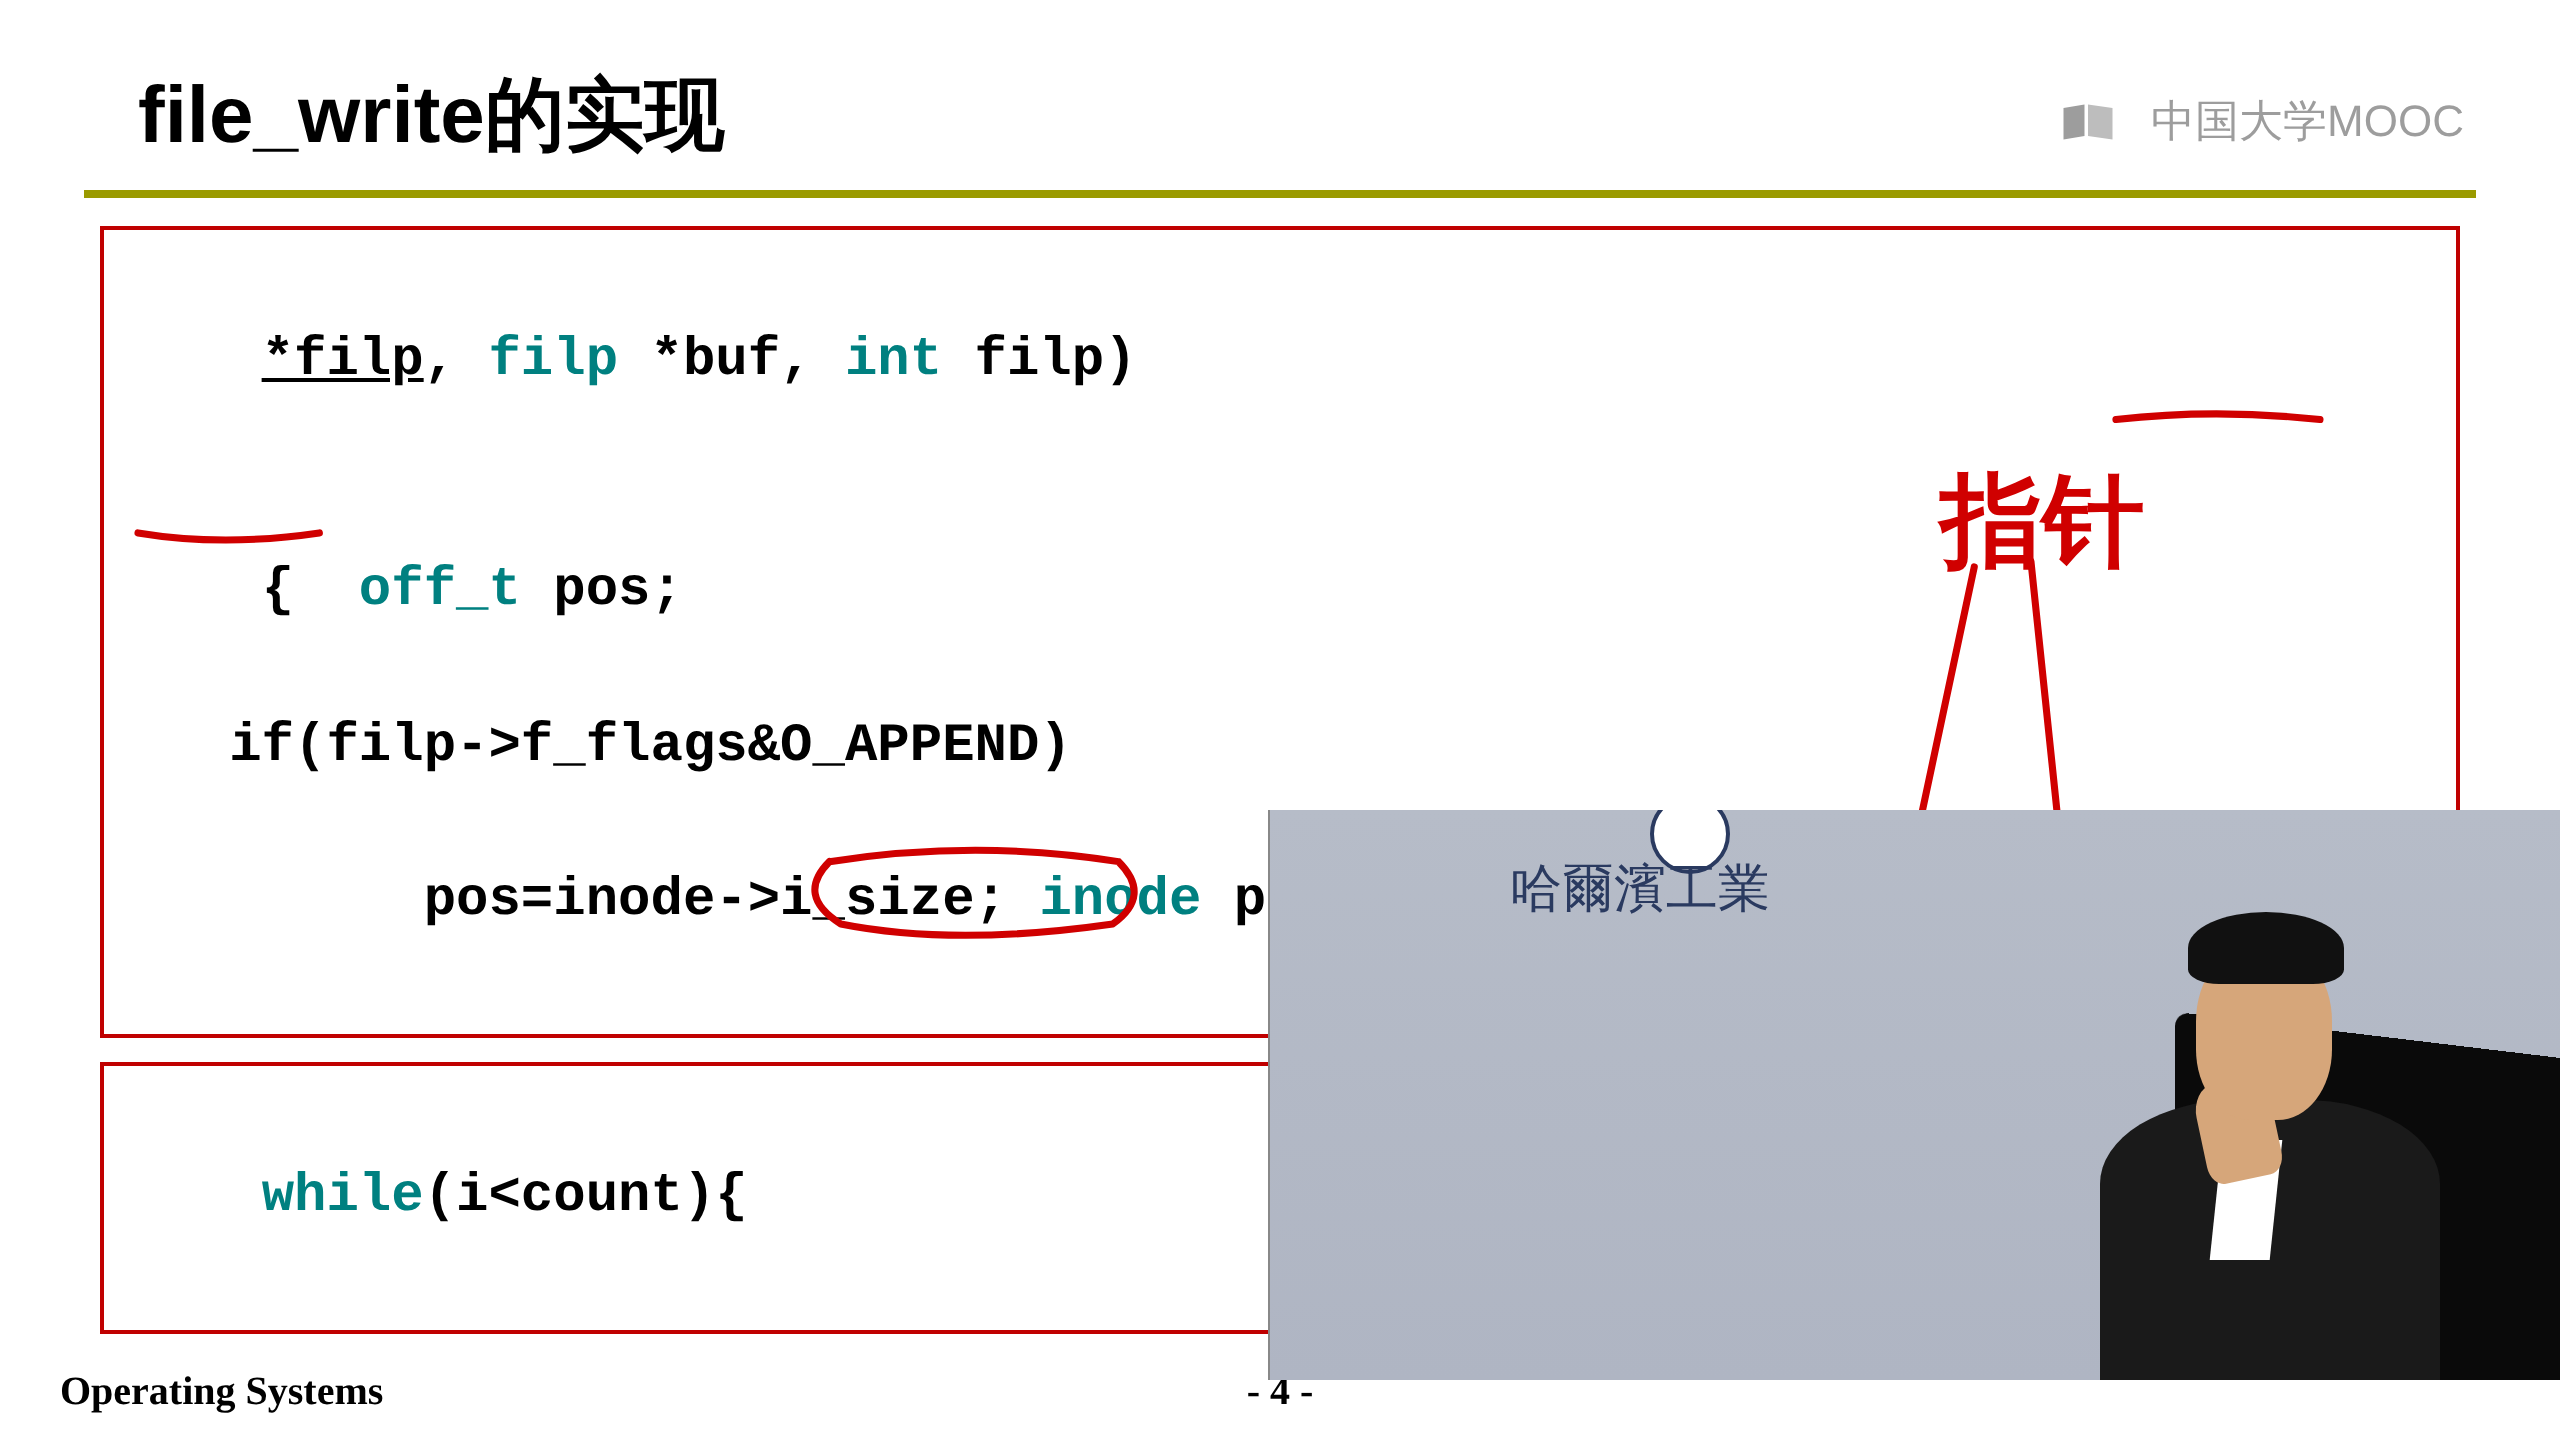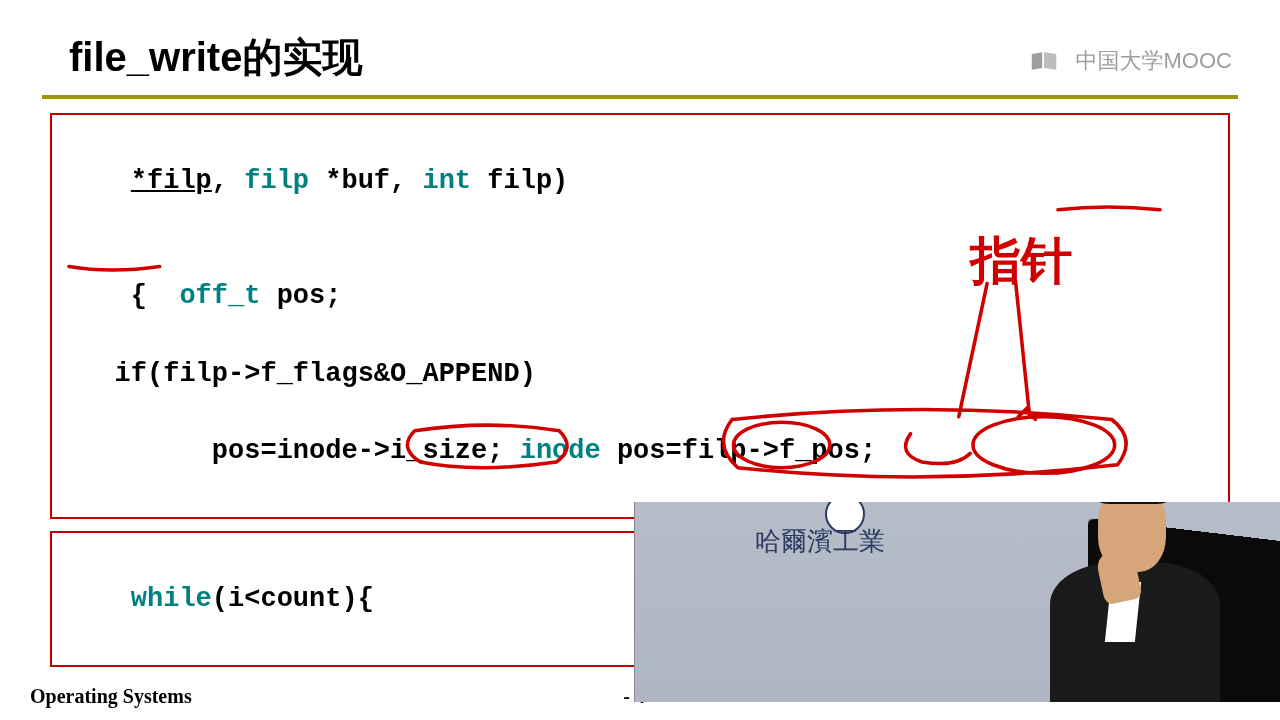--- a/index.html
+++ b/index.html
@@ -64,23 +64,23 @@
     bottom: 12px;
     left: 50%;
     transform: translateX(-50%);
     font-family: "Times New Roman", serif;
     font-size: 20px;
     font-weight: bold;
   }
   .video-pip {
     position: absolute;
     right: 0;
-    bottom: 18px;
+    bottom: 30px;
     width: 646px;
-    height: 200px;
+    height: 285px;
     background: linear-gradient(#9aa0b4, #7a8096);
     border-left: 1px solid #888;
     overflow: hidden;
   }
   .pip-banner {
     position: absolute;
     top: 0; left: 0; right: 0; bottom: 0;
     background: linear-gradient(#b6bcc8 0%, #afb5c3 100%);
   }
   .pip-text {

